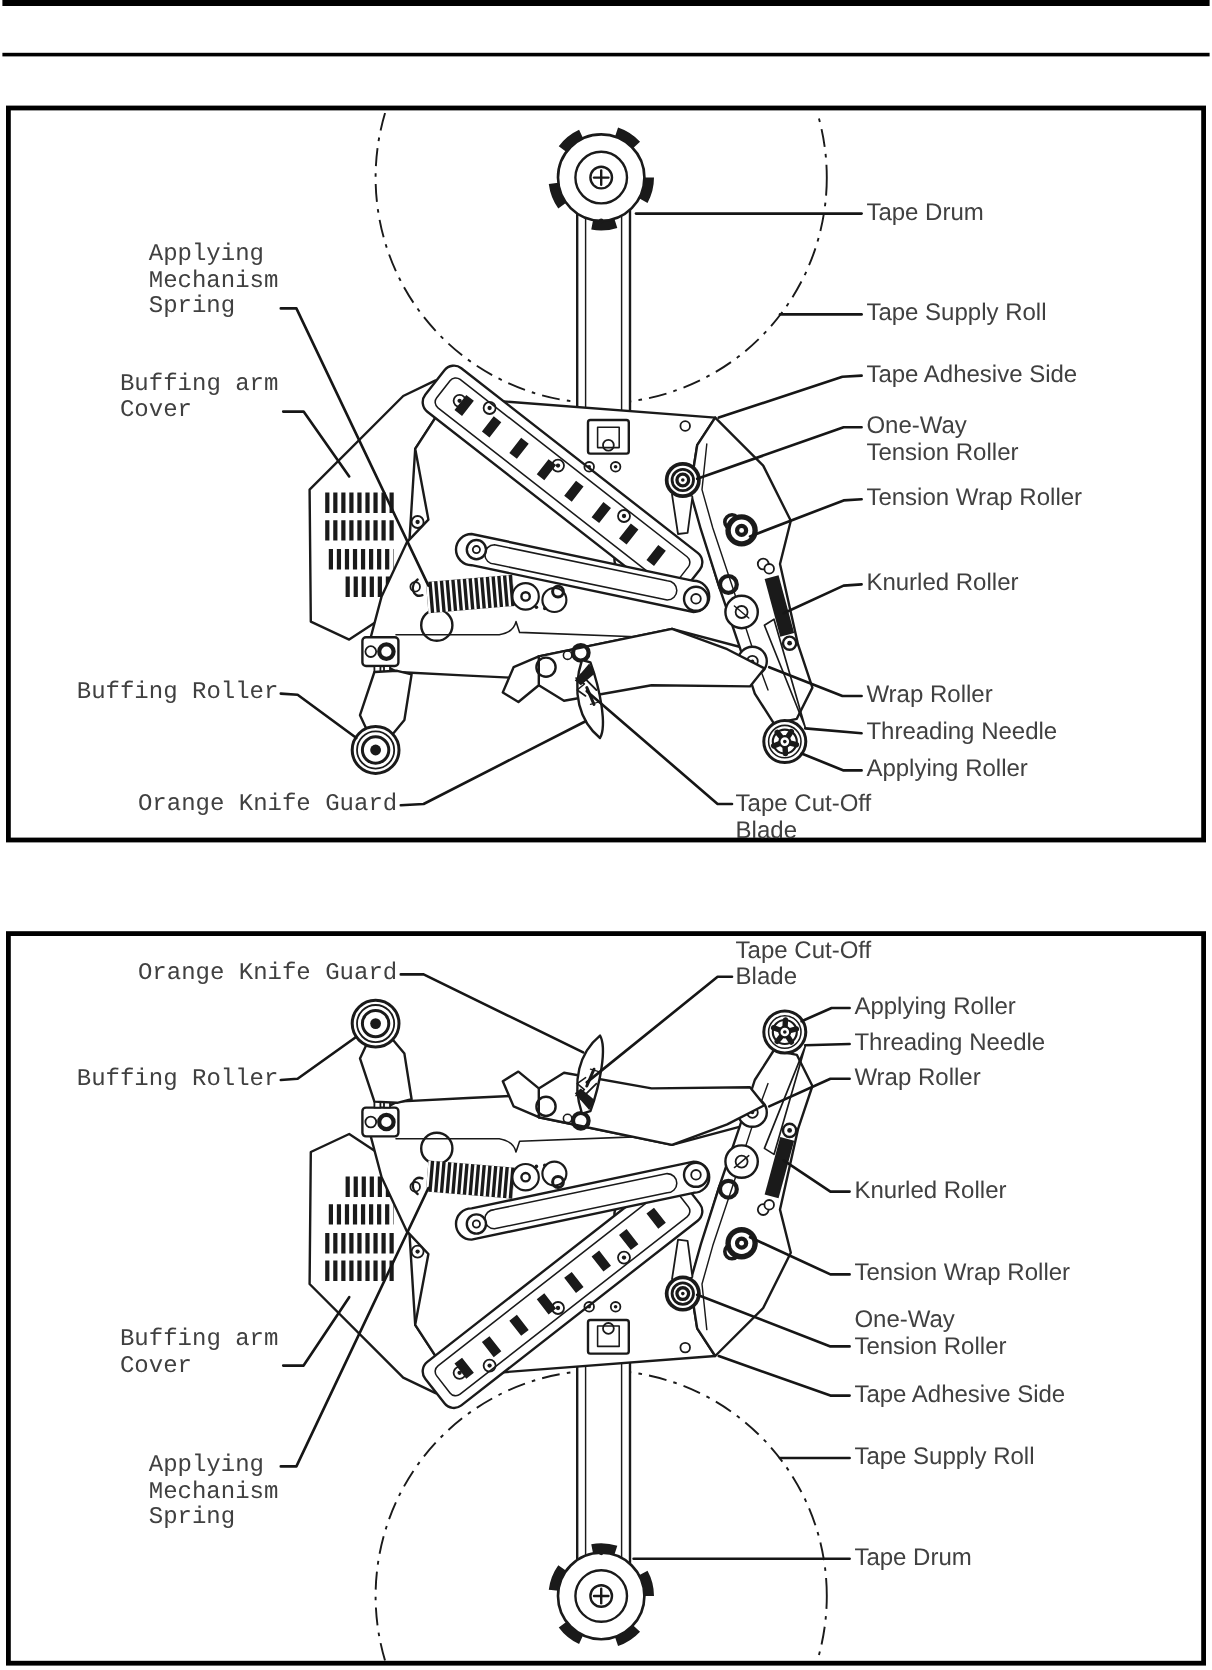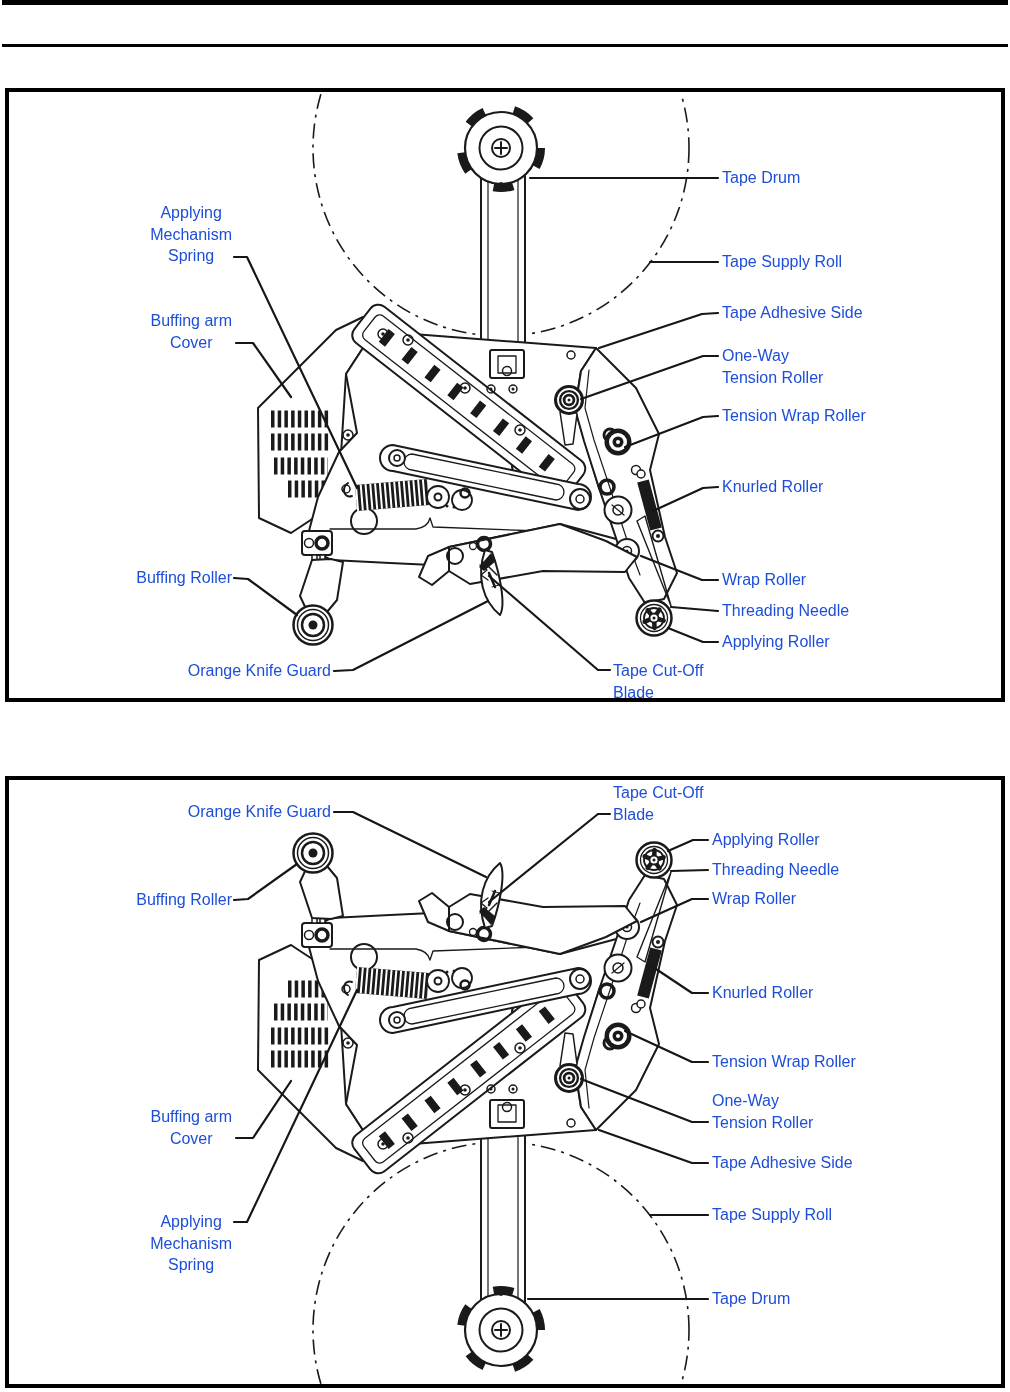--- a/index.html
+++ b/index.html
@@ -7,26 +7,26 @@
     position:relative;
     width:1010px;height:1392px;
     background:#ffffff;
     font-family:"Liberation Sans", sans-serif;
     overflow:hidden;
     margin:0 auto;
   }
   .page svg.canvas{position:absolute;left:0;top:0;}
   .callout{
     position:absolute;
-    font-size:16px;
+    font-size:20px;
     line-height:21.5px;
-    color:#1d4ed8;
+    color:#404040;
     white-space:pre;
   }
-  .callout.right{text-align:center;}
+  .callout.right{text-align:left;font-family:Liberation Mono, monospace;}
   .leaders polyline{
     fill:none;stroke:#161616;stroke-width:2.2;
     stroke-linecap:round;stroke-linejoin:round;
   }
 </style>
 </head>
 <body>
 
 <div class="page">
   <svg class="canvas" width="1010" height="1392" viewBox="0 0 1010 1392" xmlns="http://www.w3.org/2000/svg">

